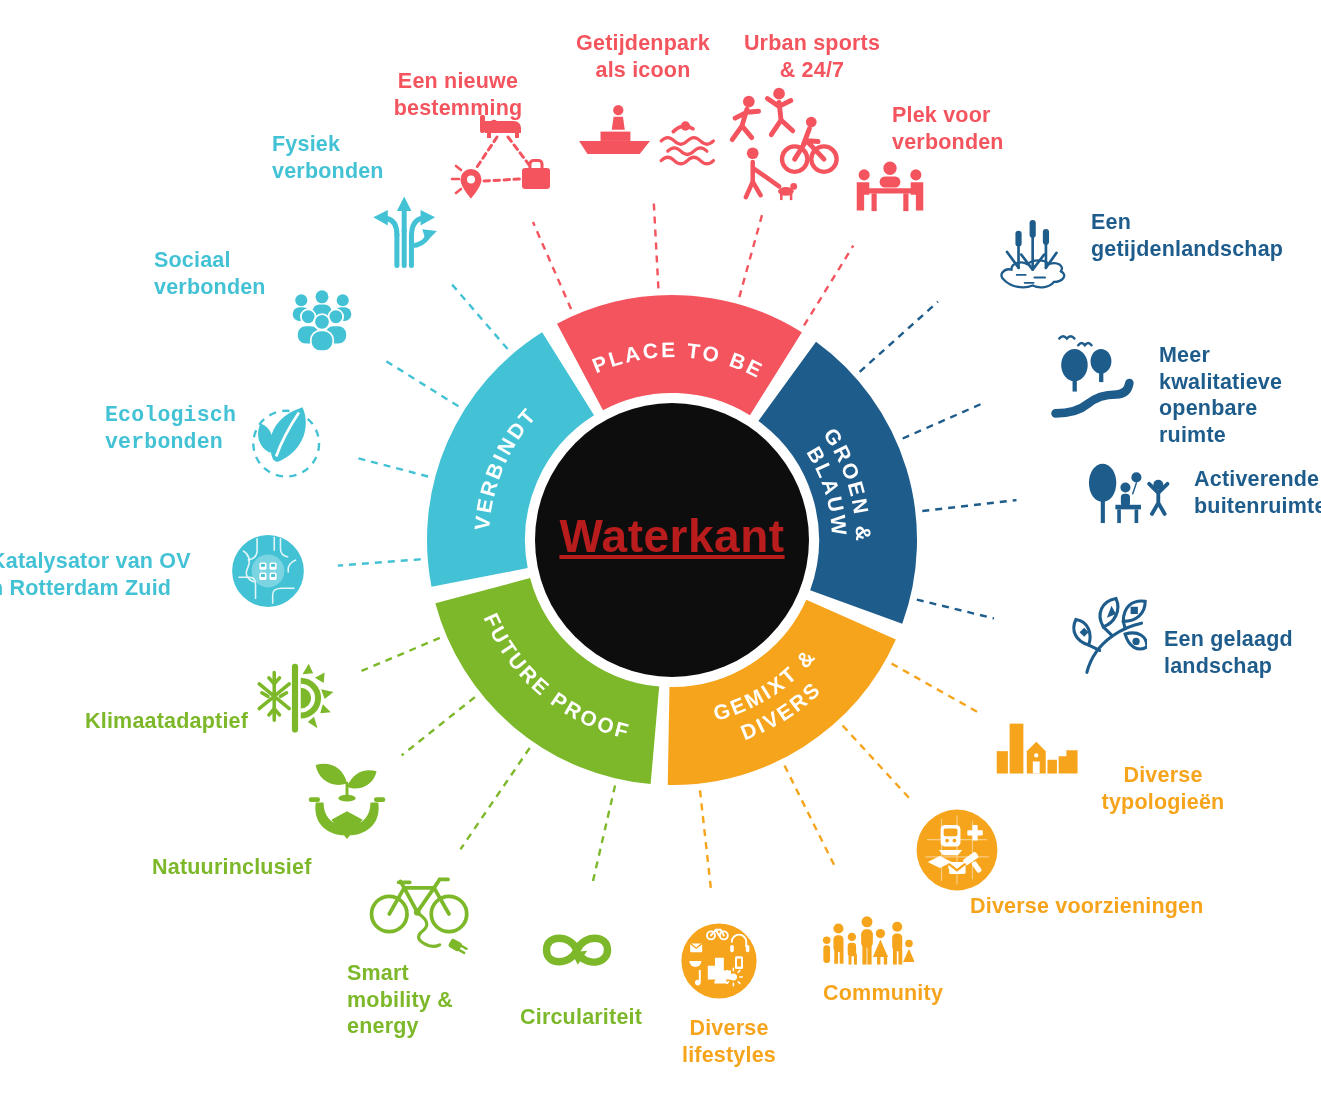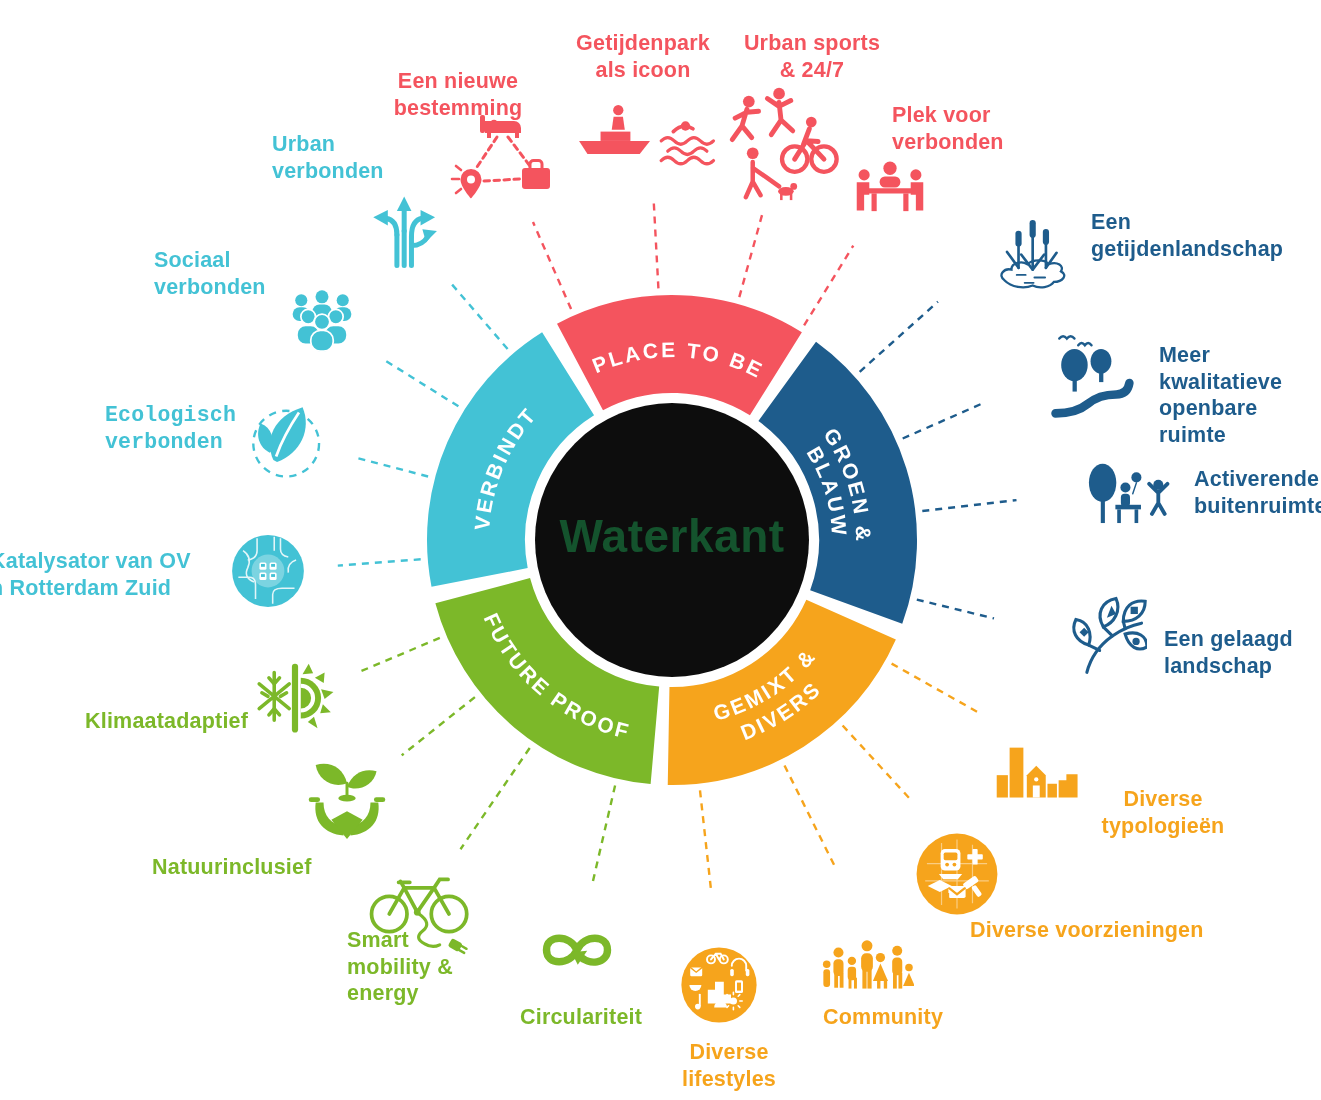--- a/index.html
+++ b/index.html
@@ -3,21 +3,21 @@
 <meta charset="utf-8">
 <style>
   html,body{margin:0;padding:0;background:#fff;}
   .canvas{position:relative;width:1321px;height:1100px;background:#fff;overflow:hidden;
           font-family:"Liberation Sans",sans-serif;}
   .layer{position:absolute;left:0;top:0;width:1321px;height:1100px;}
   .label{position:absolute;font-weight:700;font-size:21.5px;line-height:26.5px;
          white-space:pre-line;letter-spacing:.2px;z-index:4;}
   .ta-c{text-align:center;width:212px;}
   .c-red{color:var(--red);}   .c-blue{color:var(--blue);margin-left:44px;}
-  .c-orange{color:var(--orange);margin-top:24px;} .c-green{color:var(--green);}
+  .c-orange{color:var(--orange);} .c-green{color:var(--green);}
   .c-teal{color:var(--teal);}
   .icon{position:absolute;z-index:3;}
   .icon svg{width:100%;height:100%;display:block;}
   .ringtext{fill:#ffffff;font-weight:700;font-size:21px;letter-spacing:2.6px;
             font-family:"Liberation Sans",sans-serif;}
   #center-label{position:absolute;left:512px;top:509px;width:320px;text-align:center;
                 color:#fff;font-weight:700;font-size:46px;letter-spacing:.5px;z-index:3;}
 </style>
 </head>
 <body>
@@ -65,21 +65,21 @@
       <path d="M 851.1 619.7 A 196 196 0 0 1 668.6 736.0" stroke="#F6A41C" stroke-width="98" fill="none"></path>
       <text class="ringtext"><textPath href="#tp-gemixt-divers-0" xlink:href="#tp-gemixt-divers-0" startOffset="50%" text-anchor="middle">GEMIXT &amp;</textPath></text>
       <text class="ringtext"><textPath href="#tp-gemixt-divers-1" xlink:href="#tp-gemixt-divers-1" startOffset="50%" text-anchor="middle">DIVERS</textPath></text>
       <path d="M 654.9 735.3 A 196 196 0 0 1 482.7 590.7" stroke="#7CB829" stroke-width="98" fill="none"></path>
       <text class="ringtext"><textPath href="#tp-future-proof-0" xlink:href="#tp-future-proof-0" startOffset="50%" text-anchor="middle">FUTURE PROOF</textPath></text>
       <path d="M 479.6 577.4 A 196 196 0 0 1 568.1 373.8" stroke="#43C2D5" stroke-width="98" fill="none"></path>
       <text class="ringtext"><textPath href="#tp-verbindt-0" xlink:href="#tp-verbindt-0" startOffset="50%" text-anchor="middle">VERBINDT</textPath></text>
       <circle cx="672" cy="540" r="137" fill="#0D0D0D"></circle>
     </svg>
 
-  <div id="center-label" style="color: #14532d;">Waterkant</div>
+  <div id="center-label" style="color: #b91c1c; text-decoration: underline;">Waterkant</div>
 
   <div class="label c-red ta-c" style="left:352px;top:68px;">Een nieuwe
 bestemming</div>
   <div class="label c-red ta-c" style="left:537px;top:30px;">Getijdenpark
 als icoon</div>
   <div class="label c-red ta-c" style="left:706px;top:30px;">Urban sports
 &amp; 24/7</div>
   <div class="label c-red" style="left:892px;top:102px;">Plek voor
 verbonden</div>
   <div class="label c-blue" style="left:1047px;top:209px;">Een getijdenlandschap</div>
@@ -89,32 +89,32 @@
 buitenruimte</div>
   <div class="label c-blue" style="left:1120px;top:626px;">Een gelaagd
 landschap</div>
   <div class="label c-orange ta-c" style="left:1057px;top:762px;">Diverse
 typologieën</div>
   <div class="label c-orange" style="left:970px;top:893px;">Diverse voorzieningen</div>
   <div class="label c-orange" style="left:823px;top:980px;">Community</div>
   <div class="label c-orange ta-c" style="left:623px;top:1015px;">Diverse
 lifestyles</div>
   <div class="label c-green" style="left:520px;top:1004px;">Circulariteit</div>
-  <div class="label c-green" style="left:347px;top:927px;">Smart
+  <div class="label c-green" style="left:347px;top:960px;">Smart
 mobility &amp;
 energy</div>
   <div class="label c-green" style="left:152px;top:854px;">Natuurinclusief</div>
   <div class="label c-green" style="left:85px;top:708px;">Klimaatadaptief</div>
   <div class="label c-teal" style="left:-10px;top:548px;">Katalysator van OV
 n Rotterdam Zuid</div>
   <div class="label c-teal" style="left:105px;top:402px;font-family:Liberation Mono, monospace;">Ecologisch
 verbonden</div>
   <div class="label c-teal" style="left:154px;top:247px;">Sociaal
 verbonden</div>
-  <div class="label c-teal" style="left:272px;top:131px;">Urban
+  <div class="label c-teal" style="left:272px;top:131px;">Fysiek
 verbonden</div>
 
   <div class="icon c-red" style="left:450px;top:108px;width:110px;height:100px">
     <svg viewBox="0 0 110 100">
       <g fill="currentColor">
         <rect x="30" y="7" width="5" height="18" rx="2"></rect>
         <path d="M35 13 h29 a7 7 0 0 1 7 7 v5 H35 z"></path>
         <circle cx="44" cy="16" r="4.2"></circle>
         <rect x="37" y="25" width="4" height="5"></rect>
           <rect x="65" y="25" width="4" height="5"></rect>

